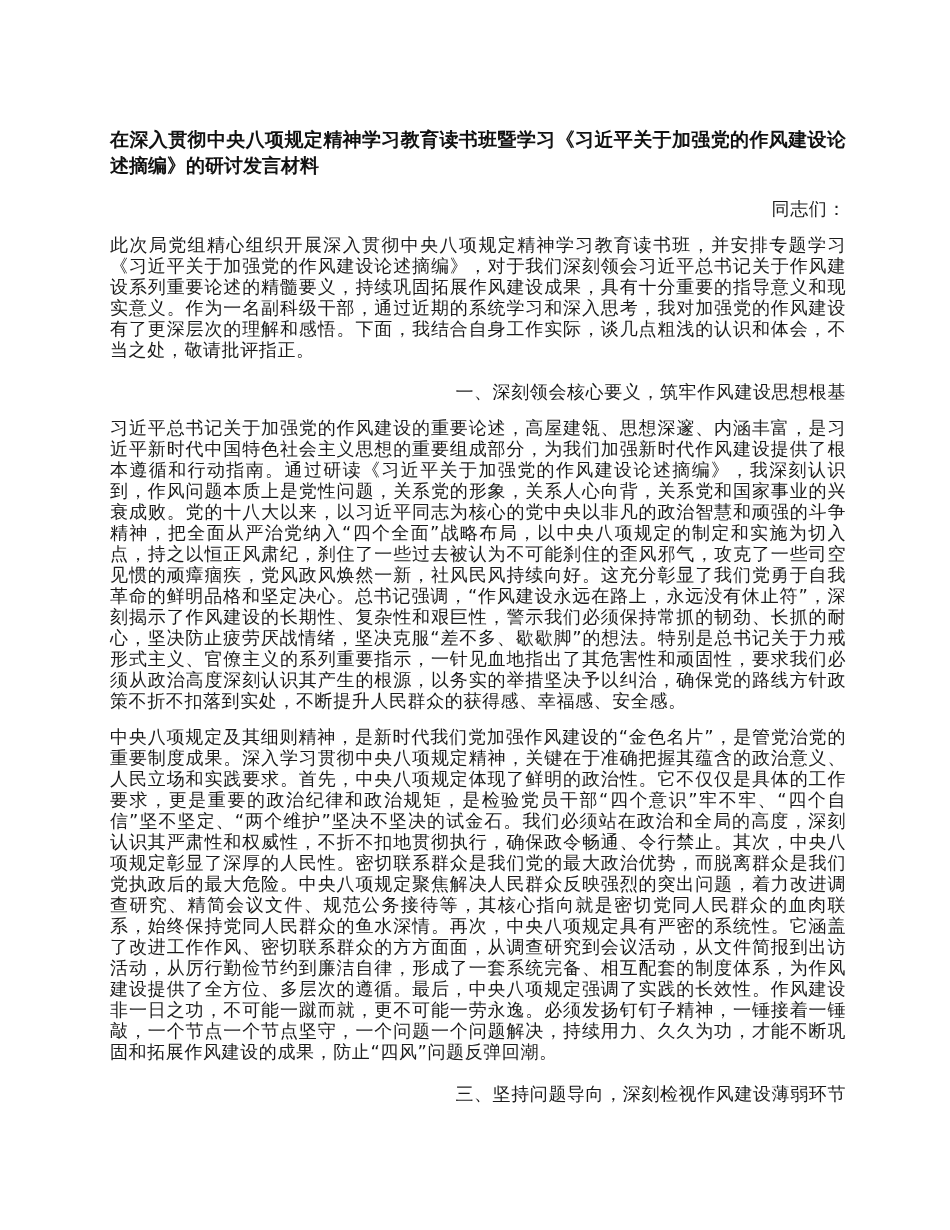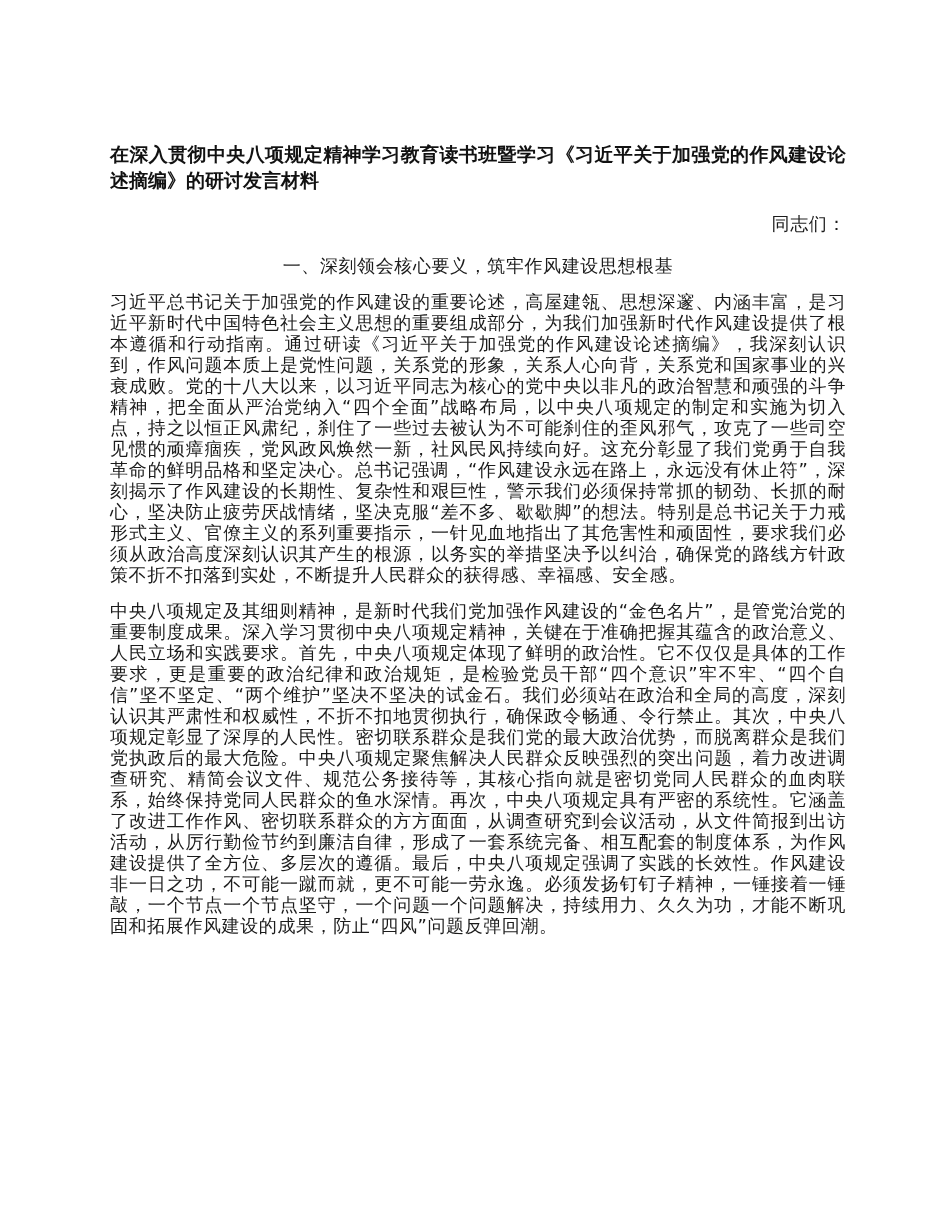--- a/index.html
+++ b/index.html
@@ -13,21 +13,20 @@
     position: relative;
     font-family: "DejaVu Sans", "Liberation Sans", sans-serif;
     color: #1b1b1b;
     overflow: hidden;
   }
   .page {
     position: absolute;
     left: 110px;
     top: 126px;
     width: 736px;
-    margin-top: 15px;
   }
   .doc-title {
     font-size: 19px;
     font-weight: bold;
     line-height: 26px;
     margin: 0 0 20px 0;
     text-align: justify;
     color: #111111;
   }
   .para {
@@ -37,34 +36,36 @@
     text-align: justify;
     margin: 0 0 15px 0;
     word-break: break-all;
   }
   .salutation {
     text-align: right;
   }
   .heading {
     margin-top: 21px;
     margin-bottom: 15px;
-    text-align: center;
+    text-align: right;
   }
 </style>
 </head>
 <body>
 
 <div class="page">
   <h1 class="doc-title">在深入贯彻中央八项规定精神学习教育读书班暨学习《习近平关于加强党的作风建设论述摘编》的研讨发言材料</h1>
 
   <div>
     <p class="para salutation">同志们：</p>
 
+    <p class="para">此次局党组精心组织开展深入贯彻中央八项规定精神学习教育读书班，并安排专题学习《习近平关于加强党的作风建设论述摘编》，对于我们深刻领会习近平总书记关于作风建设系列重要论述的精髓要义，持续巩固拓展作风建设成果，具有十分重要的指导意义和现实意义。作为一名副科级干部，通过近期的系统学习和深入思考，我对加强党的作风建设有了更深层次的理解和感悟。下面，我结合自身工作实际，谈几点粗浅的认识和体会，不当之处，敬请批评指正。</p>
 
     <p class="para heading">一、深刻领会核心要义，筑牢作风建设思想根基</p>
 
     <p class="para">习近平总书记关于加强党的作风建设的重要论述，高屋建瓴、思想深邃、内涵丰富，是习近平新时代中国特色社会主义思想的重要组成部分，为我们加强新时代作风建设提供了根本遵循和行动指南。通过研读《习近平关于加强党的作风建设论述摘编》，我深刻认识到，作风问题本质上是党性问题，关系党的形象，关系人心向背，关系党和国家事业的兴衰成败。党的十八大以来，以习近平同志为核心的党中央以非凡的政治智慧和顽强的斗争精神，把全面从严治党纳入“四个全面”战略布局，以中央八项规定的制定和实施为切入点，持之以恒正风肃纪，刹住了一些过去被认为不可能刹住的歪风邪气，攻克了一些司空见惯的顽瘴痼疾，党风政风焕然一新，社风民风持续向好。这充分彰显了我们党勇于自我革命的鲜明品格和坚定决心。总书记强调，“作风建设永远在路上，永远没有休止符”，深刻揭示了作风建设的长期性、复杂性和艰巨性，警示我们必须保持常抓的韧劲、长抓的耐心，坚决防止疲劳厌战情绪，坚决克服“差不多、歇歇脚”的想法。特别是总书记关于力戒形式主义、官僚主义的系列重要指示，一针见血地指出了其危害性和顽固性，要求我们必须从政治高度深刻认识其产生的根源，以务实的举措坚决予以纠治，确保党的路线方针政策不折不扣落到实处，不断提升人民群众的获得感、幸福感、安全感。</p>
 
 
     <p class="para">中央八项规定及其细则精神，是新时代我们党加强作风建设的“金色名片”，是管党治党的重要制度成果。深入学习贯彻中央八项规定精神，关键在于准确把握其蕴含的政治意义、人民立场和实践要求。首先，中央八项规定体现了鲜明的政治性。它不仅仅是具体的工作要求，更是重要的政治纪律和政治规矩，是检验党员干部“四个意识”牢不牢、“四个自信”坚不坚定、“两个维护”坚决不坚决的试金石。我们必须站在政治和全局的高度，深刻认识其严肃性和权威性，不折不扣地贯彻执行，确保政令畅通、令行禁止。其次，中央八项规定彰显了深厚的人民性。密切联系群众是我们党的最大政治优势，而脱离群众是我们党执政后的最大危险。中央八项规定聚焦解决人民群众反映强烈的突出问题，着力改进调查研究、精简会议文件、规范公务接待等，其核心指向就是密切党同人民群众的血肉联系，始终保持党同人民群众的鱼水深情。再次，中央八项规定具有严密的系统性。它涵盖了改进工作作风、密切联系群众的方方面面，从调查研究到会议活动，从文件简报到出访活动，从厉行勤俭节约到廉洁自律，形成了一套系统完备、相互配套的制度体系，为作风建设提供了全方位、多层次的遵循。最后，中央八项规定强调了实践的长效性。作风建设非一日之功，不可能一蹴而就，更不可能一劳永逸。必须发扬钉钉子精神，一锤接着一锤敲，一个节点一个节点坚守，一个问题一个问题解决，持续用力、久久为功，才能不断巩固和拓展作风建设的成果，防止“四风”问题反弹回潮。</p>
 
+    <p class="para heading">三、坚持问题导向，深刻检视作风建设薄弱环节</p>
   </div>
 </div>
 
 </body></html>

